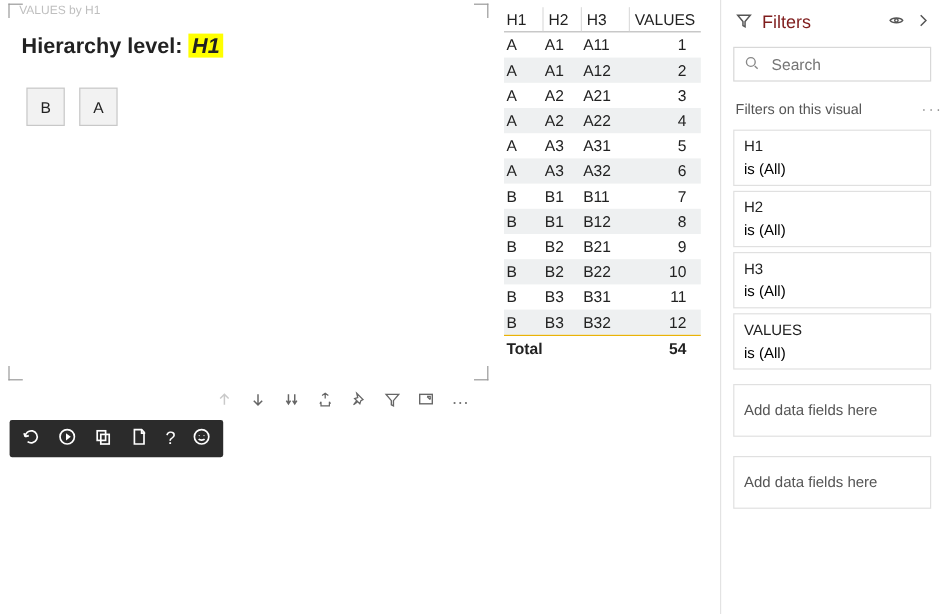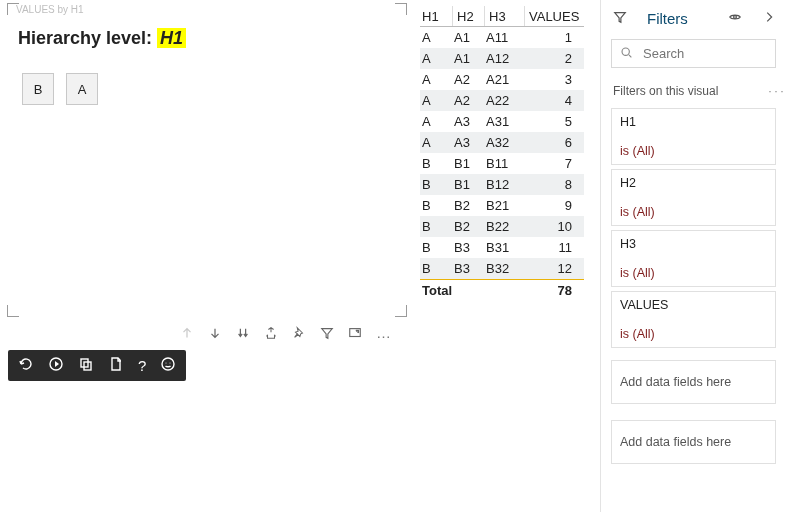--- a/index.html
+++ b/index.html
@@ -113,24 +113,24 @@
     position:absolute;
     right:0; top:0;
     width:186px; height:512px;
     border-left:1px solid #e3e3e3;
     background:#fff;
     display:flex;
     flex-direction:column;
   }
   .filters .fhdr {
     display:flex; align-items:center;
-    gap:20px;
+    gap:8px;
     padding:10px 10px 8px 12px;
     font-size:14px;
-    color:#0c4a6e;
+    color:#7f1d1d;
   }
   .filters .fhdr .spacer { flex:1; }
   .filters .fhdr svg { width:14px; height:14px; stroke:#555; fill:none; stroke-width:1.4;}
   .searchbox {
     margin:4px 10px 8px 10px;
     border:1px solid #d8d8d8;
     display:flex; align-items:center;
     padding:5px 8px;
     gap:8px;
     color:#777;
@@ -145,21 +145,21 @@
     font-size:12px; color:#555;
   }
   .section-label .more::after{ content:"\00b7\00b7\00b7"; letter-spacing:2px; color:#888; font-size:12px;}
   .fcard {
     margin:4px 10px;
     border:1px solid #e0e0e0;
     padding:6px 8px;
     font-size:12.5px;
   }
   .fcard .fname { color:#222; }
-  .fcard .fdesc { color:#7f1d1d; margin-top:15px; }
+  .fcard .fdesc { color:#000000; margin-top:5px; }
   .addfield {
     margin:8px 10px;
     border:1px solid #e0e0e0;
     padding:14px 8px;
     font-size:12.5px;
     color:#555;
   }
   .ico { display:inline-block; }
 </style>
 </head>
@@ -325,21 +325,21 @@
         <div>B</div>
         <div>B3</div>
         <div>B32</div>
         <div>12</div>
       </div>
     </div>
   <div class="dt-total">
     <div>Total</div>
     <div></div>
       <div></div>
-    <div>78</div>
+    <div>54</div>
   </div>
 </div>
 
 <div class="filters">
   <div class="fhdr">
     <span class="ico"><svg viewBox="0 0 16 16">
           <path d="M2 3h12l-5 6v5l-2-1v-4z"></path>
         </svg></span>
     <span style="font-size:15px;">Filters</span>
     <span class="spacer"></span>

